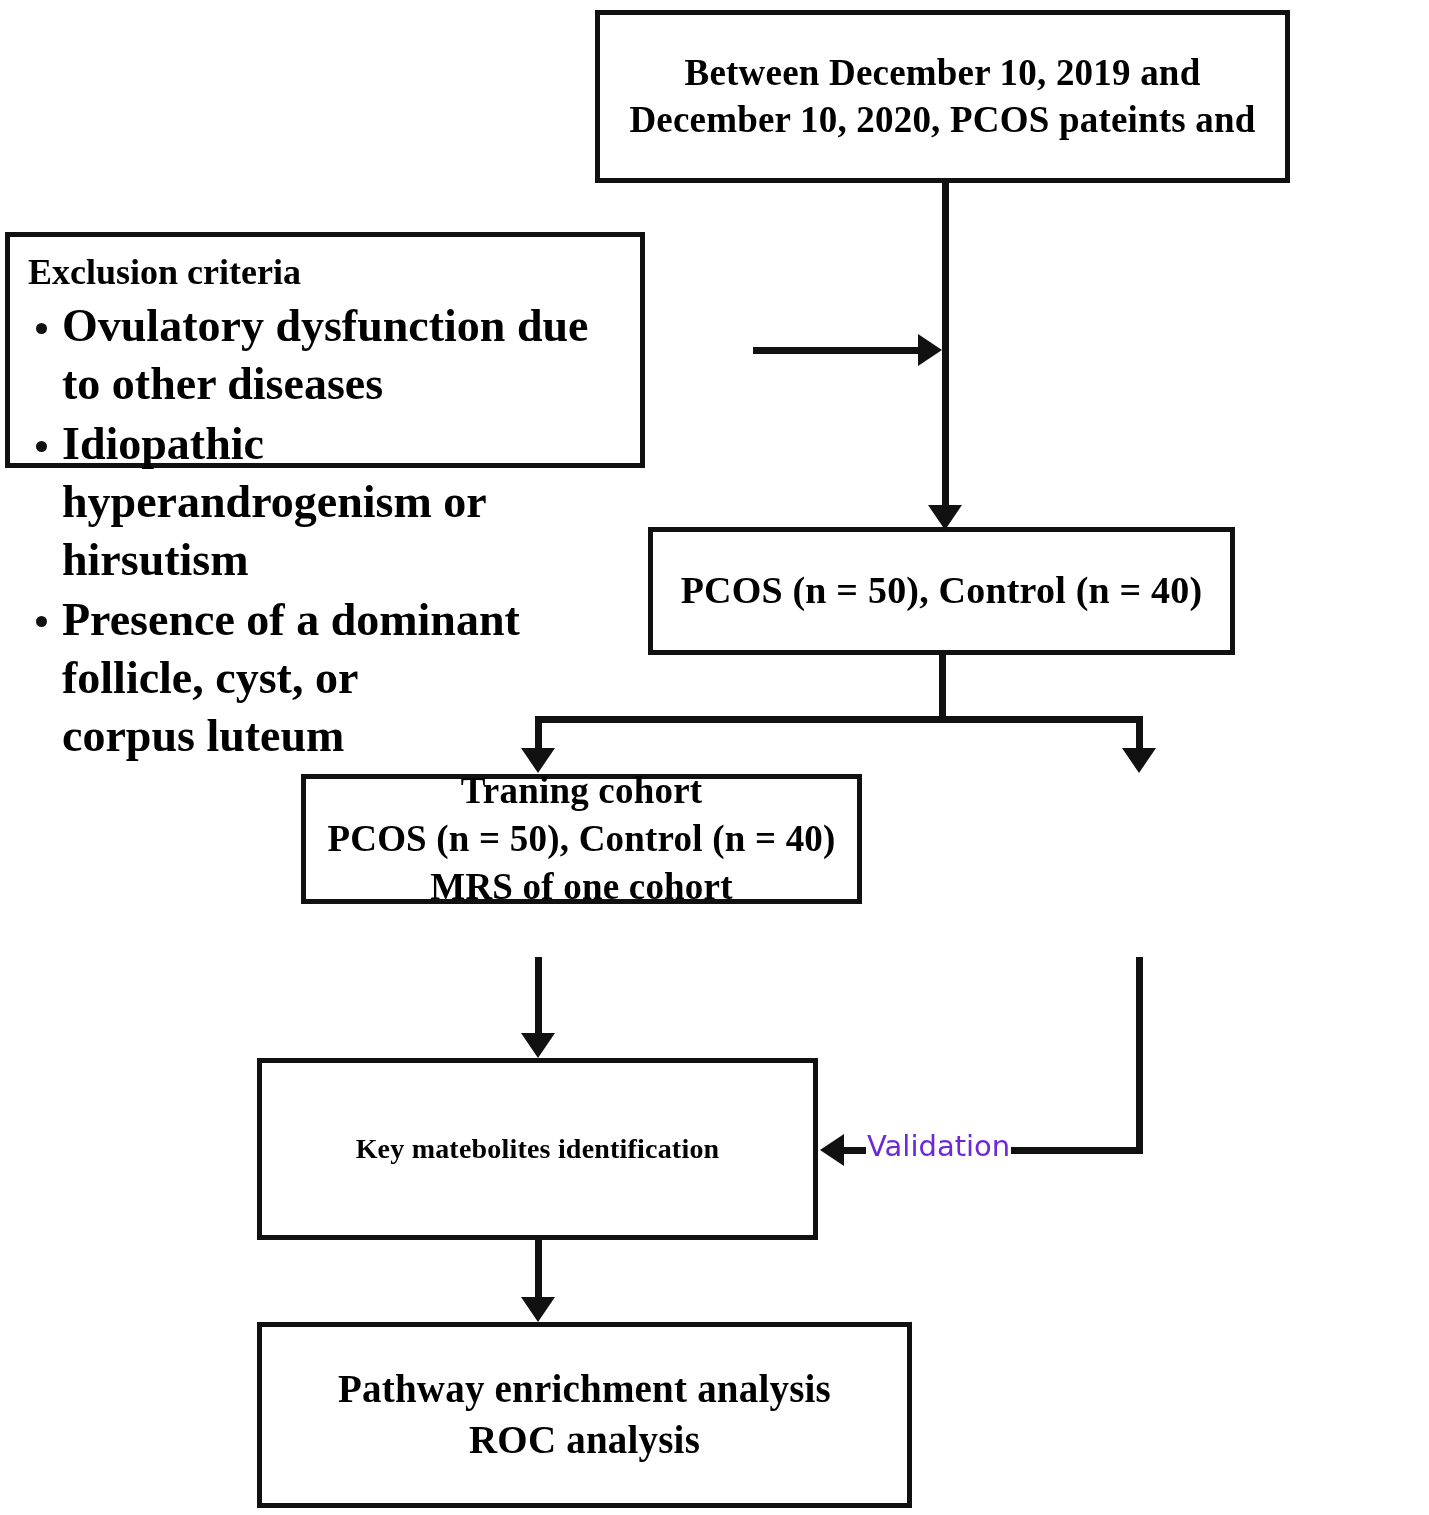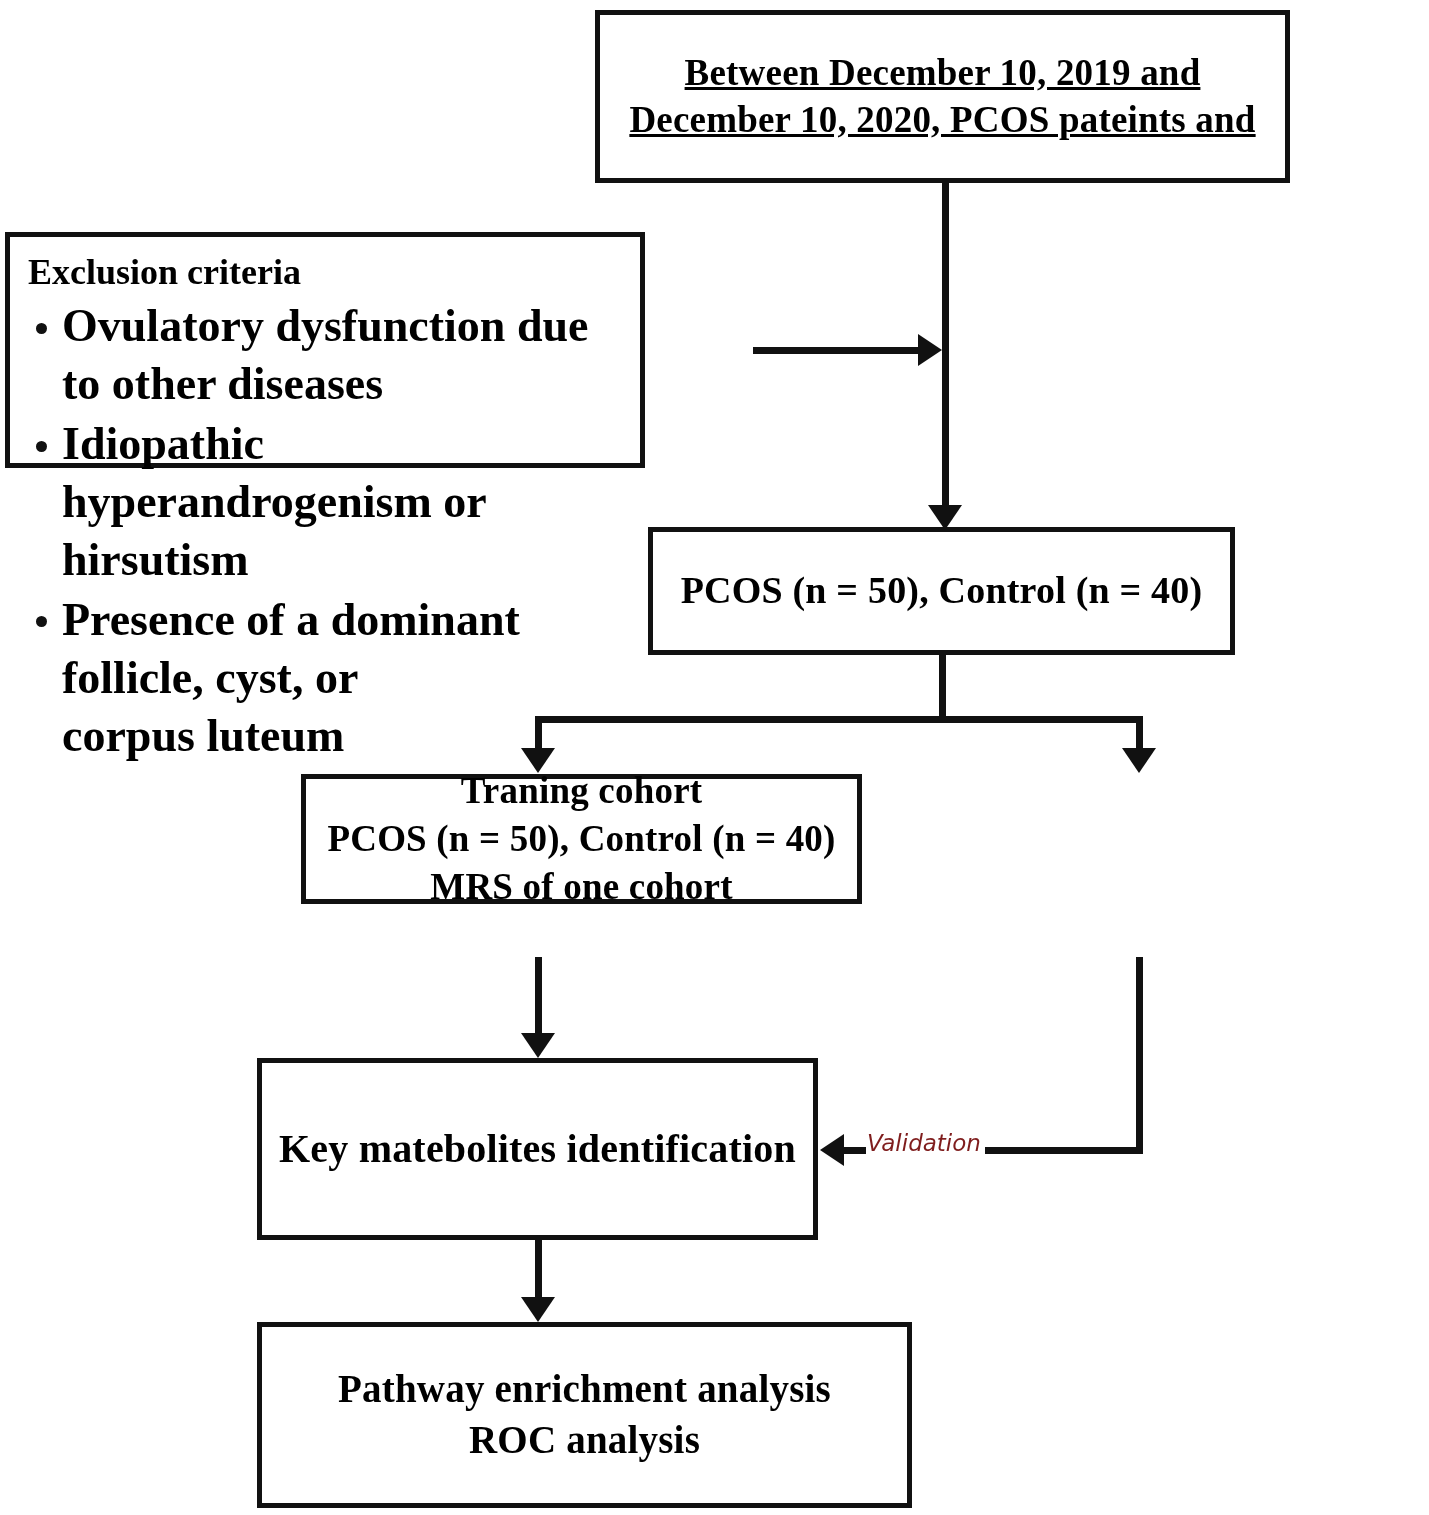--- a/index.html
+++ b/index.html
@@ -28,21 +28,21 @@
   }
   .node .line{
     display:block;
     font-weight:bold;
     font-size:38px;
     line-height:1.26;
     letter-spacing:.2px;
     white-space:nowrap;
   }
   
-  #node-enrollment{left:595px;top:10px;width:695px;height:173px;text-decoration:underline;}
+  #node-enrollment{left:595px;top:10px;width:695px;height:173px;}
   #node-enrollment .line{font-size:37px;line-height:1.26;}
 
   
   #node-exclusion{
     left:5px;top:232px;width:640px;height:236px;
     align-items:flex-start;justify-content:flex-start;
     padding:14px 16px 10px 18px;text-align:left;
   }
   #node-exclusion .excl-title{
     font-weight:bold;font-size:36px;line-height:1.22;
@@ -68,21 +68,21 @@
   #node-pcos{left:648px;top:527px;width:587px;height:128px;}
   #node-pcos .line{font-size:38px;}
 
   
   #node-training{left:257px;top:774px;width:561px;height:130px;margin-left:44px;}
   #node-test{left:862px;top:774px;width:558px;height:183px;}
   #node-training .line,#node-test .line{font-size:37px;line-height:1.29;}
 
   
   #node-key{left:257px;top:1058px;width:561px;height:182px;}
-  #node-key .line{font-size:40px;}
+  #node-key .line{font-size:28px;}
 
   
   #node-pathway{left:257px;top:1322px;width:655px;height:186px;}
   #node-pathway .line{font-size:39px;line-height:1.3;}
 
   
   .edge{position:absolute;background:#111111;}
   .v{width:7px;}
   .h{height:7px;}
 
@@ -132,28 +132,27 @@
   #arrow-to-test{left:1122px;top:748px;}
   #arrow-to-key{left:521px;top:1033px;}
   #arrow-to-pathway{left:521px;top:1297px;}
   #arrow-validation{left:820px;top:1134px;}
 
   
   #label-validation{
     position:absolute;
     left:866px;top:1127px;
     font-family:"DejaVu Sans","Liberation Sans",sans-serif;
-    font-size:23px;
+    font-size:29px;
     font-weight:400;
-    color:#7f1d1d;
+    color:#6d28d9;
     background:#ffffff;
     line-height:1;
     padding:5px 1px 6px 1px;
     white-space:nowrap;
-    font-style:italic;
   }
 </style>
 </head>
 <body>
 
 <div id="canvas">
 
   <div class="node" id="node-enrollment">
     <span class="line">Between December 10, 2019 and</span>
     <span class="line">December 10, 2020, PCOS pateints and</span>

